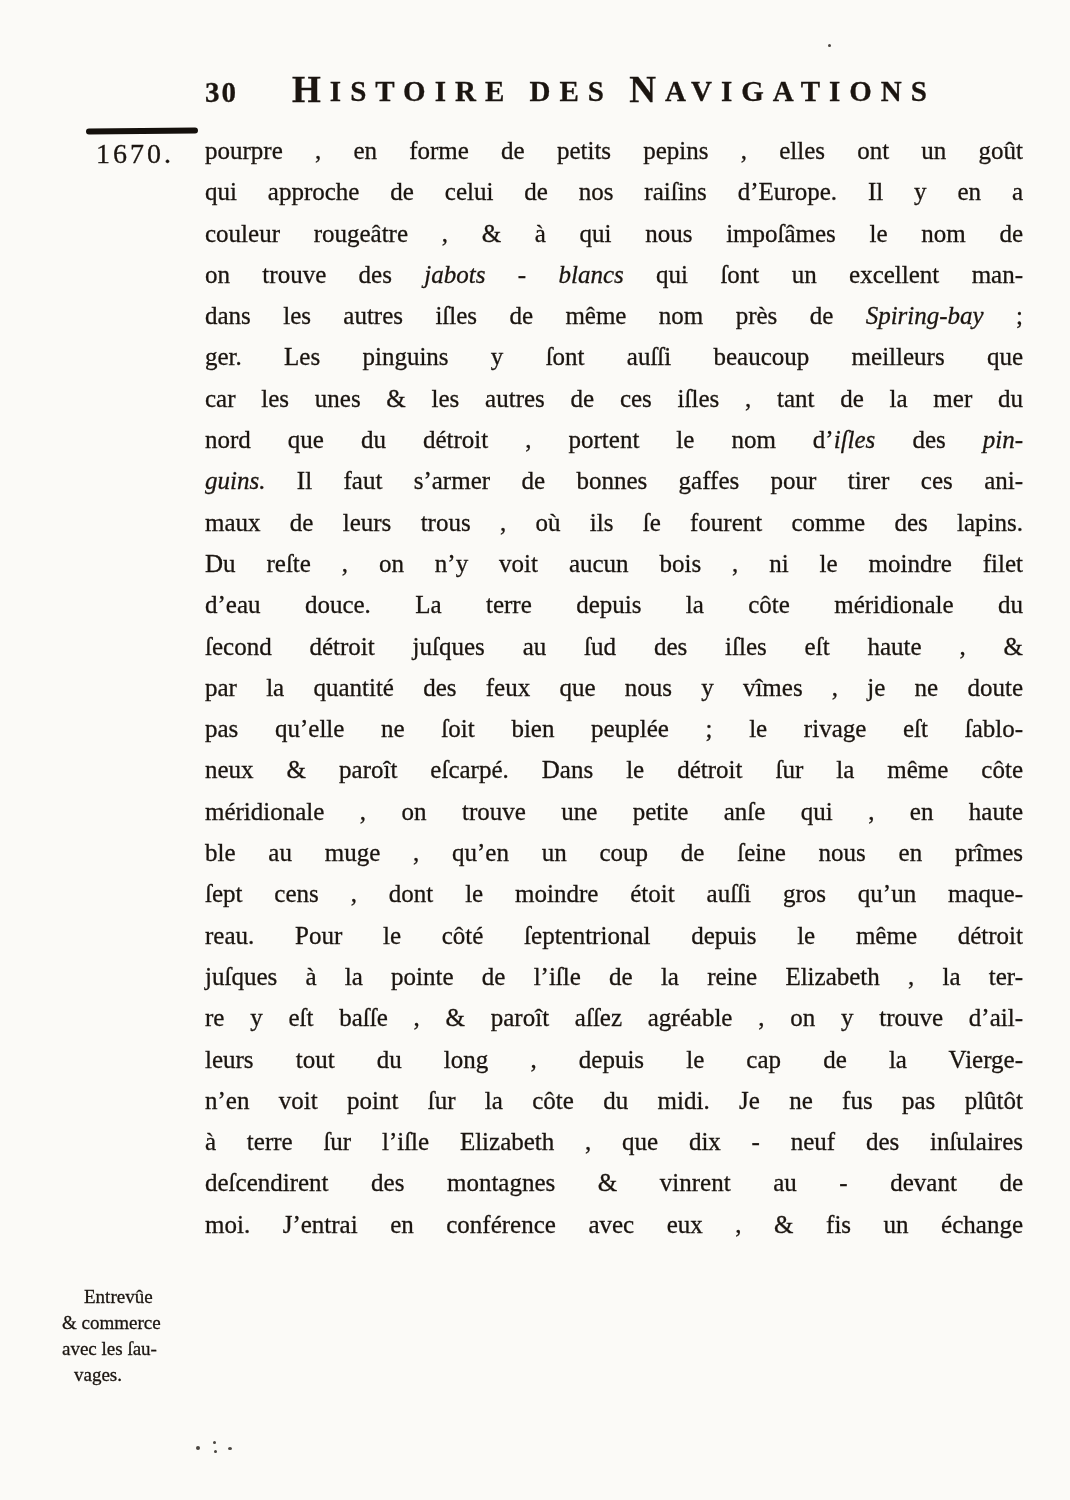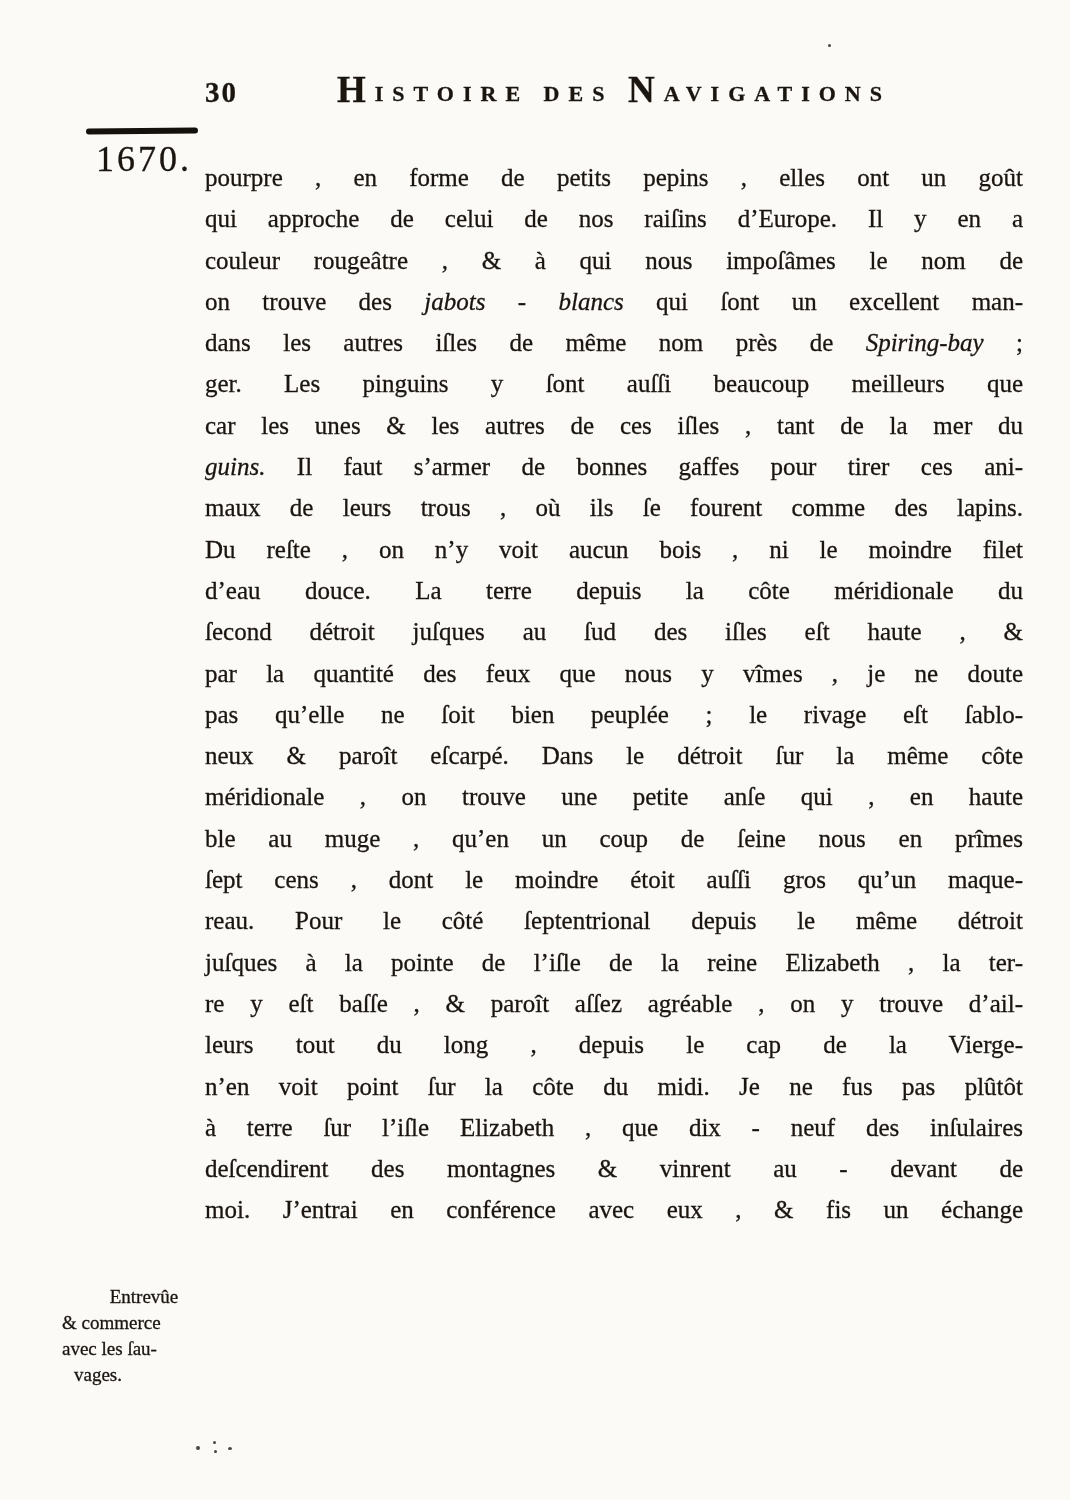--- a/index.html
+++ b/index.html
@@ -16,40 +16,40 @@
   
   .page-num{
     position:absolute;left:205px;top:76px;
     font-size:29px;letter-spacing:2px;font-weight:700;
   }
   .running-title{
     position:absolute;left:205px;top:68px;width:818px;
     text-align:center;white-space:nowrap;
   }
   .running-title .cap-big{font-size:37px;letter-spacing:9px;font-weight:700;}
-  .running-title .cap-small{font-size:22px;letter-spacing:9px;font-weight:700;vertical-align:1px;}
+  .running-title .cap-small{font-size:29px;letter-spacing:9px;font-weight:700;vertical-align:1px;}
   
   .margin-rule{
     position:absolute;left:86px;top:128px;width:112px;height:6px;
     background:#14100c;border-radius:3px;transform:rotate(-0.6deg);
   }
   .year-note{
     position:absolute;left:96px;top:138px;
-    font-size:36px;letter-spacing:3px;
+    font-size:28px;letter-spacing:3px;
   }
   .side-note{
     position:absolute;left:62px;top:1284px;width:142px;
     font-size:19px;line-height:26px;
   }
   .side-note div{white-space:nowrap;}
-  .side-note div:nth-child(1){padding-left:22px;text-align:center;}
+  .side-note div:nth-child(1){padding-left:22px;}
   .side-note div:nth-child(4){padding-left:12px;}
   
   .body-text{
-    position:absolute;left:205px;top:130px;width:818px;margin-top:27px;
+    position:absolute;left:205px;top:130px;width:818px;
   }
   .body-text .line{
     font-size:25px;
     line-height:41.3px;
     text-align:justify;
     text-align-last:justify;
   }
   .body-text .it{font-style:italic;}
   
   .speck{position:absolute;background:#4a4540;border-radius:50%;}
@@ -73,20 +73,21 @@
   <div class="year-note">1670.</div>
 
   <div class="body-text">
       <div class="line"><span>pourpre , en forme de petits pepins , elles ont un goût</span></div>
       <div class="line"><span>qui approche de celui de nos raiſins d’Europe. Il y en a</span></div>
       <div class="line"><span>couleur rougeâtre , &amp; à qui nous impoſâmes le nom de</span></div>
       <div class="line"><span>on trouve des </span><span class="it">jabots - blancs</span><span> qui ſont un excellent man-</span></div>
       <div class="line"><span>dans les autres iſles de même nom près de </span><span class="it">Spiring-bay</span><span> ;</span></div>
       <div class="line"><span>ger. Les pinguins y ſont auſſi beaucoup meilleurs que</span></div>
       <div class="line"><span>car les unes &amp; les autres de ces iſles , tant de la mer du</span></div>
+      <div class="line"><span>nord que du détroit , portent le nom d’</span><span class="it">iſles</span><span> des </span><span class="it">pin-</span></div>
       <div class="line"><span class="it">guins.</span><span> Il faut s’armer de bonnes gaffes pour tirer ces ani-</span></div>
       <div class="line"><span>maux de leurs trous , où ils ſe fourent comme des lapins.</span></div>
       <div class="line"><span>Du reſte , on n’y voit aucun bois , ni le moindre filet</span></div>
       <div class="line"><span>d’eau douce. La terre depuis la côte méridionale du</span></div>
       <div class="line"><span>ſecond détroit juſques au ſud des iſles eſt haute , &amp;</span></div>
       <div class="line"><span>par la quantité des feux que nous y vîmes , je ne doute</span></div>
       <div class="line"><span>pas qu’elle ne ſoit bien peuplée ; le rivage eſt ſablo-</span></div>
       <div class="line"><span>neux &amp; paroît eſcarpé. Dans le détroit ſur la même côte</span></div>
       <div class="line"><span>méridionale , on trouve une petite anſe qui , en haute</span></div>
       <div class="line"><span>ble au muge , qu’en un coup de ſeine nous en prîmes</span></div>

